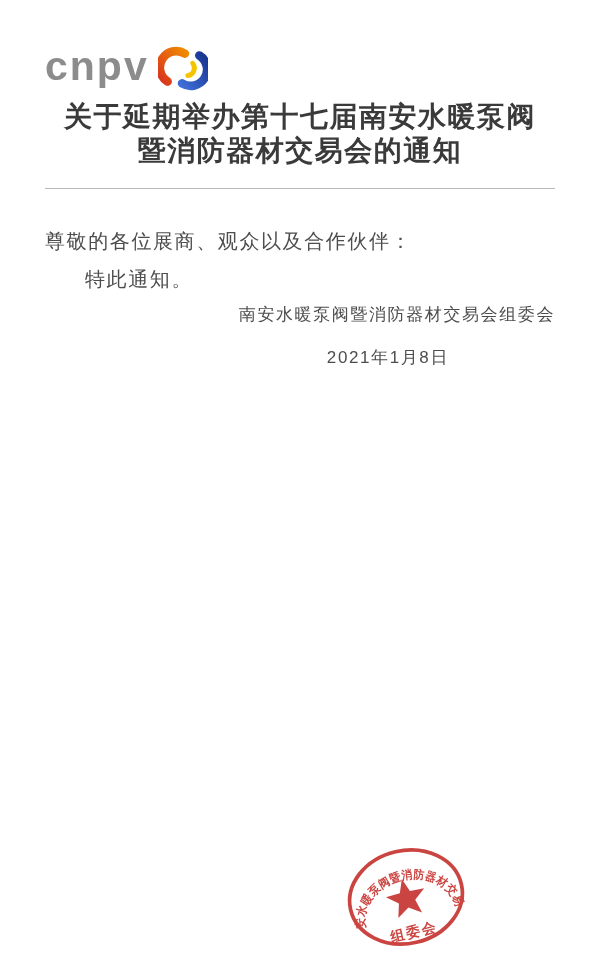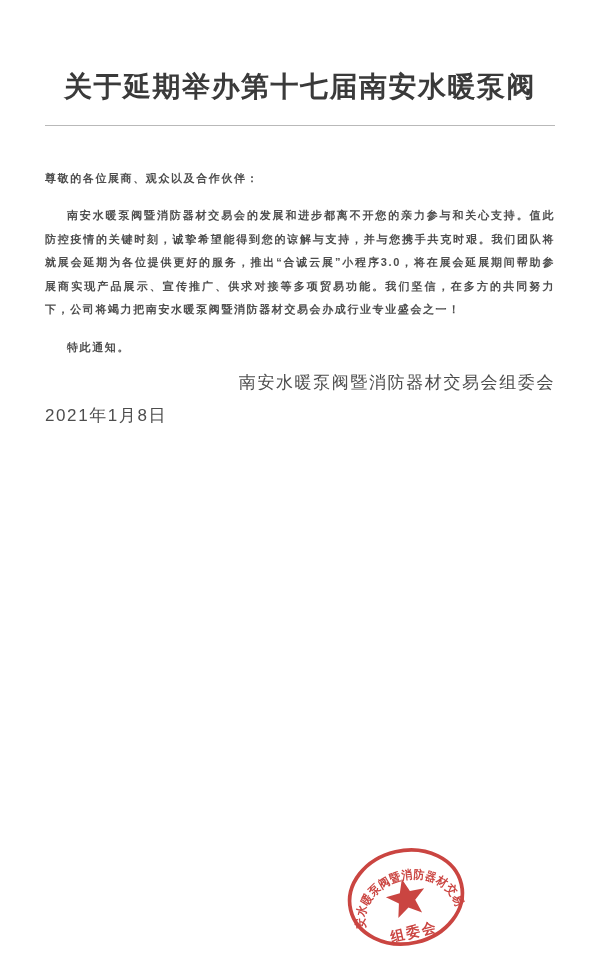--- a/index.html
+++ b/index.html
@@ -8,57 +8,75 @@
   .page{position:relative;width:600px;height:980px;box-sizing:border-box;
         padding:42px 45px 0 45px;background:#ffffff;}
 
   
   .logo-row{display:flex;align-items:center;gap:9px;height:52px;}
   .logo-text{font-size:41px;font-weight:bold;color:#8c8c8c;
              letter-spacing:2px;line-height:1;transform:translateY(-2px);}
   .logo-swirl{width:50px;height:48px;}
 
   
-  .title{margin-top:28px;text-align:center;font-weight:bold;color:#3a3a3a;
+  .title{margin-top:6px;text-align:center;font-weight:bold;color:#3a3a3a;
          font-size:28px;line-height:1.2;letter-spacing:1.5px;}
 
   .divider{border:none;border-top:1px solid #b9b9b9;margin:21px 0 0 0;}
 
   
-  .content{margin-top:41px;color:#4d4d4d;font-size:11px;line-height:23.5px;
-           letter-spacing:1.6px;text-align:justify;font-weight:bold;}
+  .content{margin-top:41px;color:#4d4d4d;font-size:20px;line-height:23.5px;
+           letter-spacing:1.6px;text-align:justify;}
   .content p{margin:14px 0 0 0;text-indent:2em;}
   .content p.salutation{margin-top:0;text-indent:0;}
   .red{color:#c23b38;}
 
   
   .sign-block{margin-top:12px;color:#4d4d4d;font-size:17px;letter-spacing:1.6px;}
   .sign-org{text-align:right;line-height:23.5px;}
-  .sign-date{text-align:left;padding-right:106px;margin-top:9px;line-height:23.5px;}
+  .sign-date{text-align:right;padding-right:106px;margin-top:19px;line-height:23.5px;}
 
   
   .seal{position:absolute;left:344px;top:841px;width:124px;height:112px;
         transform:rotate(-13deg);opacity:.9;pointer-events:none;
         mix-blend-mode:multiply;}
 </style>
 </head>
 <body>
 
 <div class="page">
 
+  <div class="logo-row">
+    <span class="logo-text">cnpv</span>
+    <svg class="logo-swirl" viewBox="0 0 52 48">
+      <defs>
+        <linearGradient id="gR" x1="0" y1="1" x2="1" y2="0">
+          <stop offset="0" stop-color="#d8331f"></stop>
+          <stop offset="1" stop-color="#f08900"></stop>
+        </linearGradient>
+        <linearGradient id="gB" x1="1" y1="0" x2="0" y2="1">
+          <stop offset="0" stop-color="#16338f"></stop>
+          <stop offset="1" stop-color="#3f6ed6"></stop>
+        </linearGradient>
+      </defs>
+      <path d="M10 38 A16 16 0 0 1 28 9" stroke="url(#gR)" stroke-width="9" stroke-linecap="round" fill="none"></path>
+      <path d="M43 11 A16 16 0 0 1 25 40" stroke="url(#gB)" stroke-width="9" stroke-linecap="round" fill="none"></path>
+      <path d="M36 19 A8 8 0 0 1 31 32" stroke="#f5c400" stroke-width="5" stroke-linecap="round" fill="none"></path>
+    </svg>
+  </div>
 
   <div class="title">
     <div>关于延期举办第十七届南安水暖泵阀</div>
+    <div>暨消防器材交易会的通知</div>
   </div>
 
   <hr class="divider">
 
   <div class="content">
     <p class="salutation">尊敬的各位展商、观众以及合作伙伴：</p>
-    <p>南安水暖泵阀暨消防器材交易会的发展和进步都离不开您的亲力参与和关心支持。值此防控疫情的关键时刻，诚挚希望能得到您的谅解与支持，并与您携手共克时艰。我们团队将就展会延期为各位提供更好的服务，推出“合诚云展”小程序3.0，将在展会延展期间帮助参展商实现产品展示、宣传推广、供求对接等多项贸易功能。我们坚信，在多方的共同努力下，公司将竭力把南安水暖泵阀暨消防器材交易会办成行业专业盛会之一！</p>
     <p>特此通知。</p>
   </div>
 
   <div class="sign-block">
     <div class="sign-org">南安水暖泵阀暨消防器材交易会组委会</div>
     <div class="sign-date">2021年1月8日</div>
   </div>
 
   <svg class="seal" viewBox="0 0 120 100">
     <ellipse cx="60" cy="50" rx="55" ry="45" fill="none" stroke="#c5302c" stroke-width="3.6"></ellipse>

